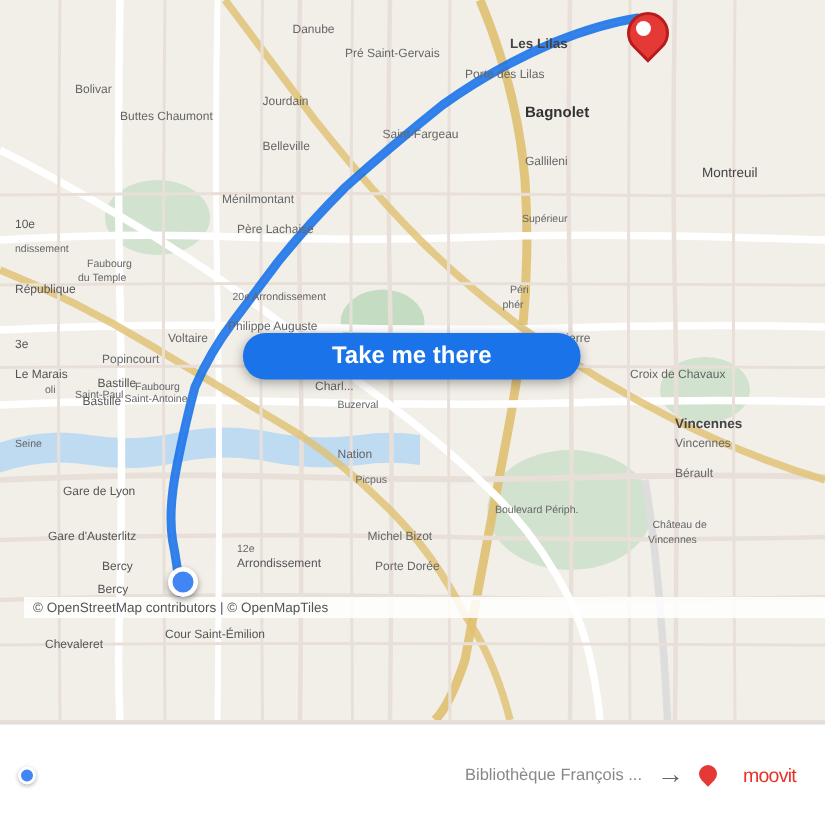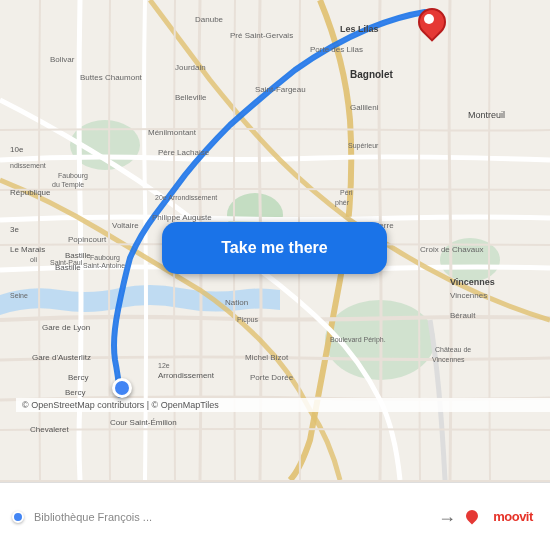--- a/index.html
+++ b/index.html
@@ -34,21 +34,21 @@
       width: 100%;
       height: 100%;
     }
 
     
     .take-me-there-btn {
       position: absolute;
       top: 222px;
       left: 162px;
       width: 225px;
-      height: 52px;
+      height: 31px;
       background: #1a73e8;
       color: white;
       border: none;
       border-radius: 15px;
       font-size: 16px;
       font-weight: bold;
       cursor: pointer;
       display: flex;
       align-items: center;
       justify-content: center;
@@ -128,20 +128,21 @@
       padding: 0 12px;
       border-top: 1px solid #ddd;
       gap: 10px;
     }
 
     .location-from {
       display: flex;
       flex-direction: column;
       flex: 1;
       min-width: 0;
+      align-items: flex-end;
     }
 
     .location-to {
       display: flex;
       flex-direction: column;
       flex: 1;
       min-width: 0;
     }
 
     .location-label {
@@ -162,21 +163,21 @@
       width: 50px;
       height: 28px;
       flex-shrink: 0;
       display: flex;
       align-items: center;
       justify-content: center;
     }
 
     .moovit-text {
       font-size: 13px;
-      font-weight: bold;
+      font-weight: normal;
       color: #e63329;
       letter-spacing: -0.5px;
     }
 
     .blue-dot-icon {
       width: 12px;
       height: 12px;
       background: #4285f4;
       border-radius: 50%;
       border: 2px solid white;

